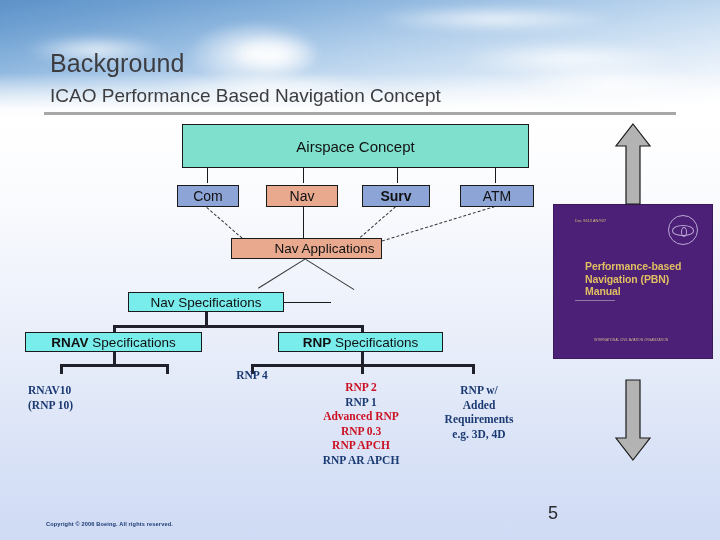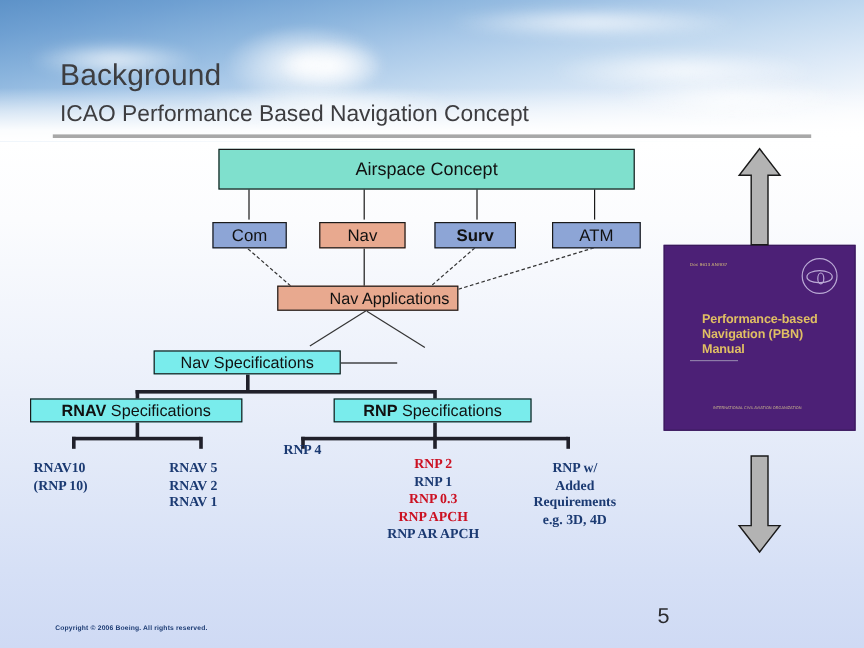--- a/index.html
+++ b/index.html
@@ -210,21 +210,21 @@
     <div class="wisp" style="left:480px;top:60px;width:260px;height:44px;"></div>
     <div class="wisp" style="left:120px;top:68px;width:300px;height:40px;"></div>
   </div>
 
   <div id="title-block">
     <div id="slide-title">Background</div>
     <div id="slide-subtitle">ICAO Performance Based Navigation Concept</div>
   </div>
   <div id="title-rule"></div>
 
-  <div class="node" style="left:182px;top:124px;width:347px;height:34px;background:#7fe0cd;font-size:15px;">
+  <div class="node" style="left:182px;top:124px;width:347px;height:44px;background:#7fe0cd;font-size:15px;">
     <span class="lbl">Airspace Concept</span>
   </div>
 
   <div class="ln v" style="left:207px;top:150px;height:33px;"></div>
   <div class="ln v" style="left:303px;top:150px;height:33px;"></div>
   <div class="ln v" style="left:397px;top:150px;height:33px;"></div>
   <div class="ln v" style="left:495px;top:150px;height:33px;"></div>
 
   <div class="node" style="left:177px;top:185px;width:62px;height:22px;background:#8da5d6;font-size:14px;">
     <span class="lbl">Com</span>
@@ -279,33 +279,29 @@
   <div class="ln thick h" style="left:251px;top:364px;width:222px;"></div>
   <div class="ln thick v" style="left:251px;top:364px;height:10px;"></div>
   <div class="ln thick v" style="left:361px;top:364px;height:10px;"></div>
   <div class="ln thick v" style="left:472px;top:364px;height:10px;"></div>
 
   <div class="leaf left" style="left:28px;top:383px;width:90px;">
     <div>RNAV10</div>
     <div>(RNP 10)</div>
   </div>
 
-  <div class="leaf left" style="left:141px;top:383px;width:90px;">
-    <div>RNAV 5</div>
-    <div>RNAV 2</div>
-    <div>RNAV 1</div>
-  </div>
 
   <div class="leaf center" style="left:216px;top:368px;width:72px;">
     <div>RNP 4</div>
   </div>
 
   <div class="leaf center" style="left:301px;top:380px;width:120px;">
     <div class="r">RNP 2</div>
     <div>RNP 1</div>
+    <div class="r">Advanced RNP</div>
     <div class="r">RNP 0.3</div>
     <div class="r">RNP APCH</div>
     <div>RNP AR APCH</div>
   </div>
 
   <div class="leaf center" style="left:427px;top:383px;width:104px;">
     <div>RNP w/</div>
     <div>Added</div>
     <div>Requirements</div>
     <div>e.g. 3D, 4D</div>

